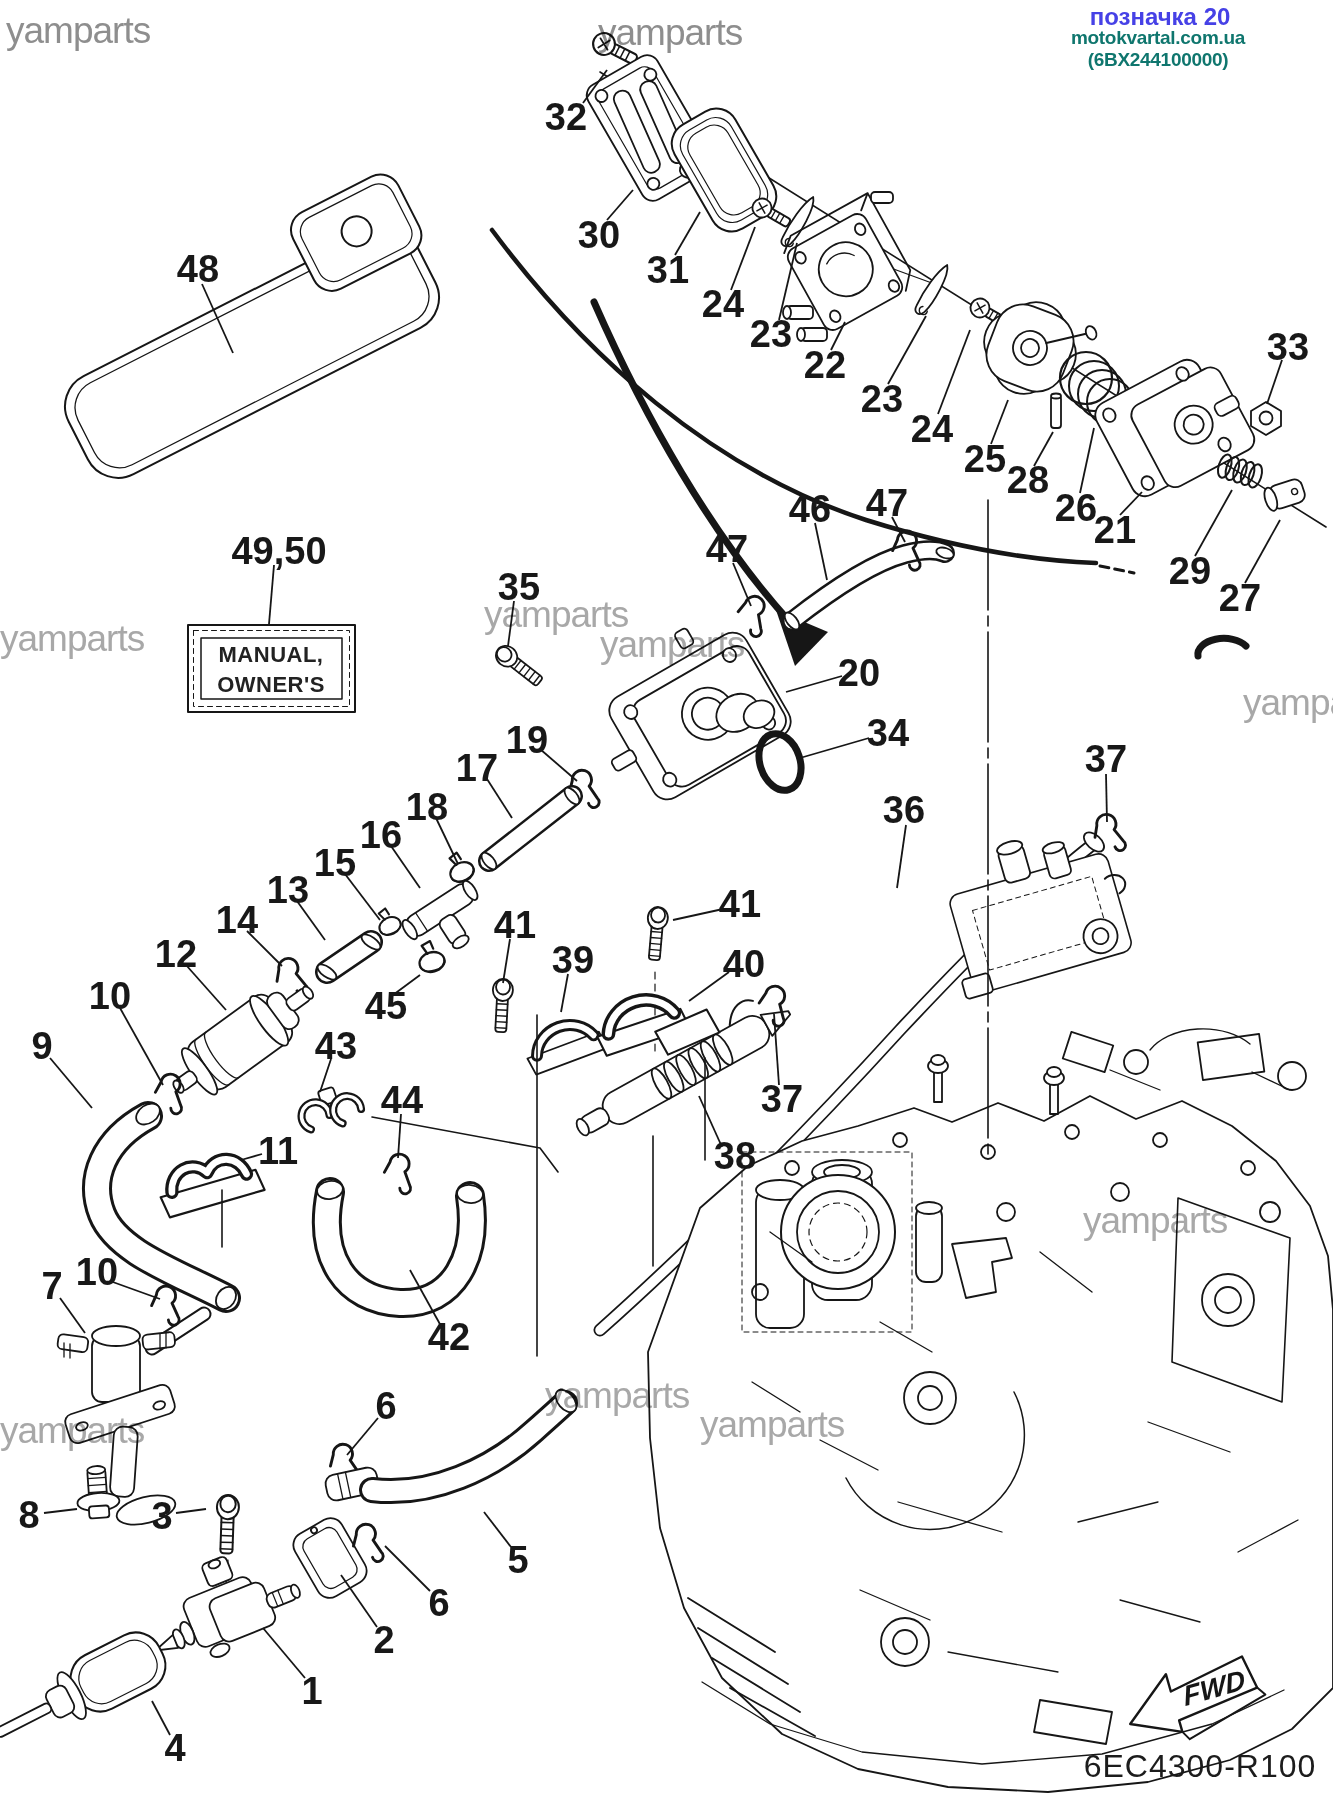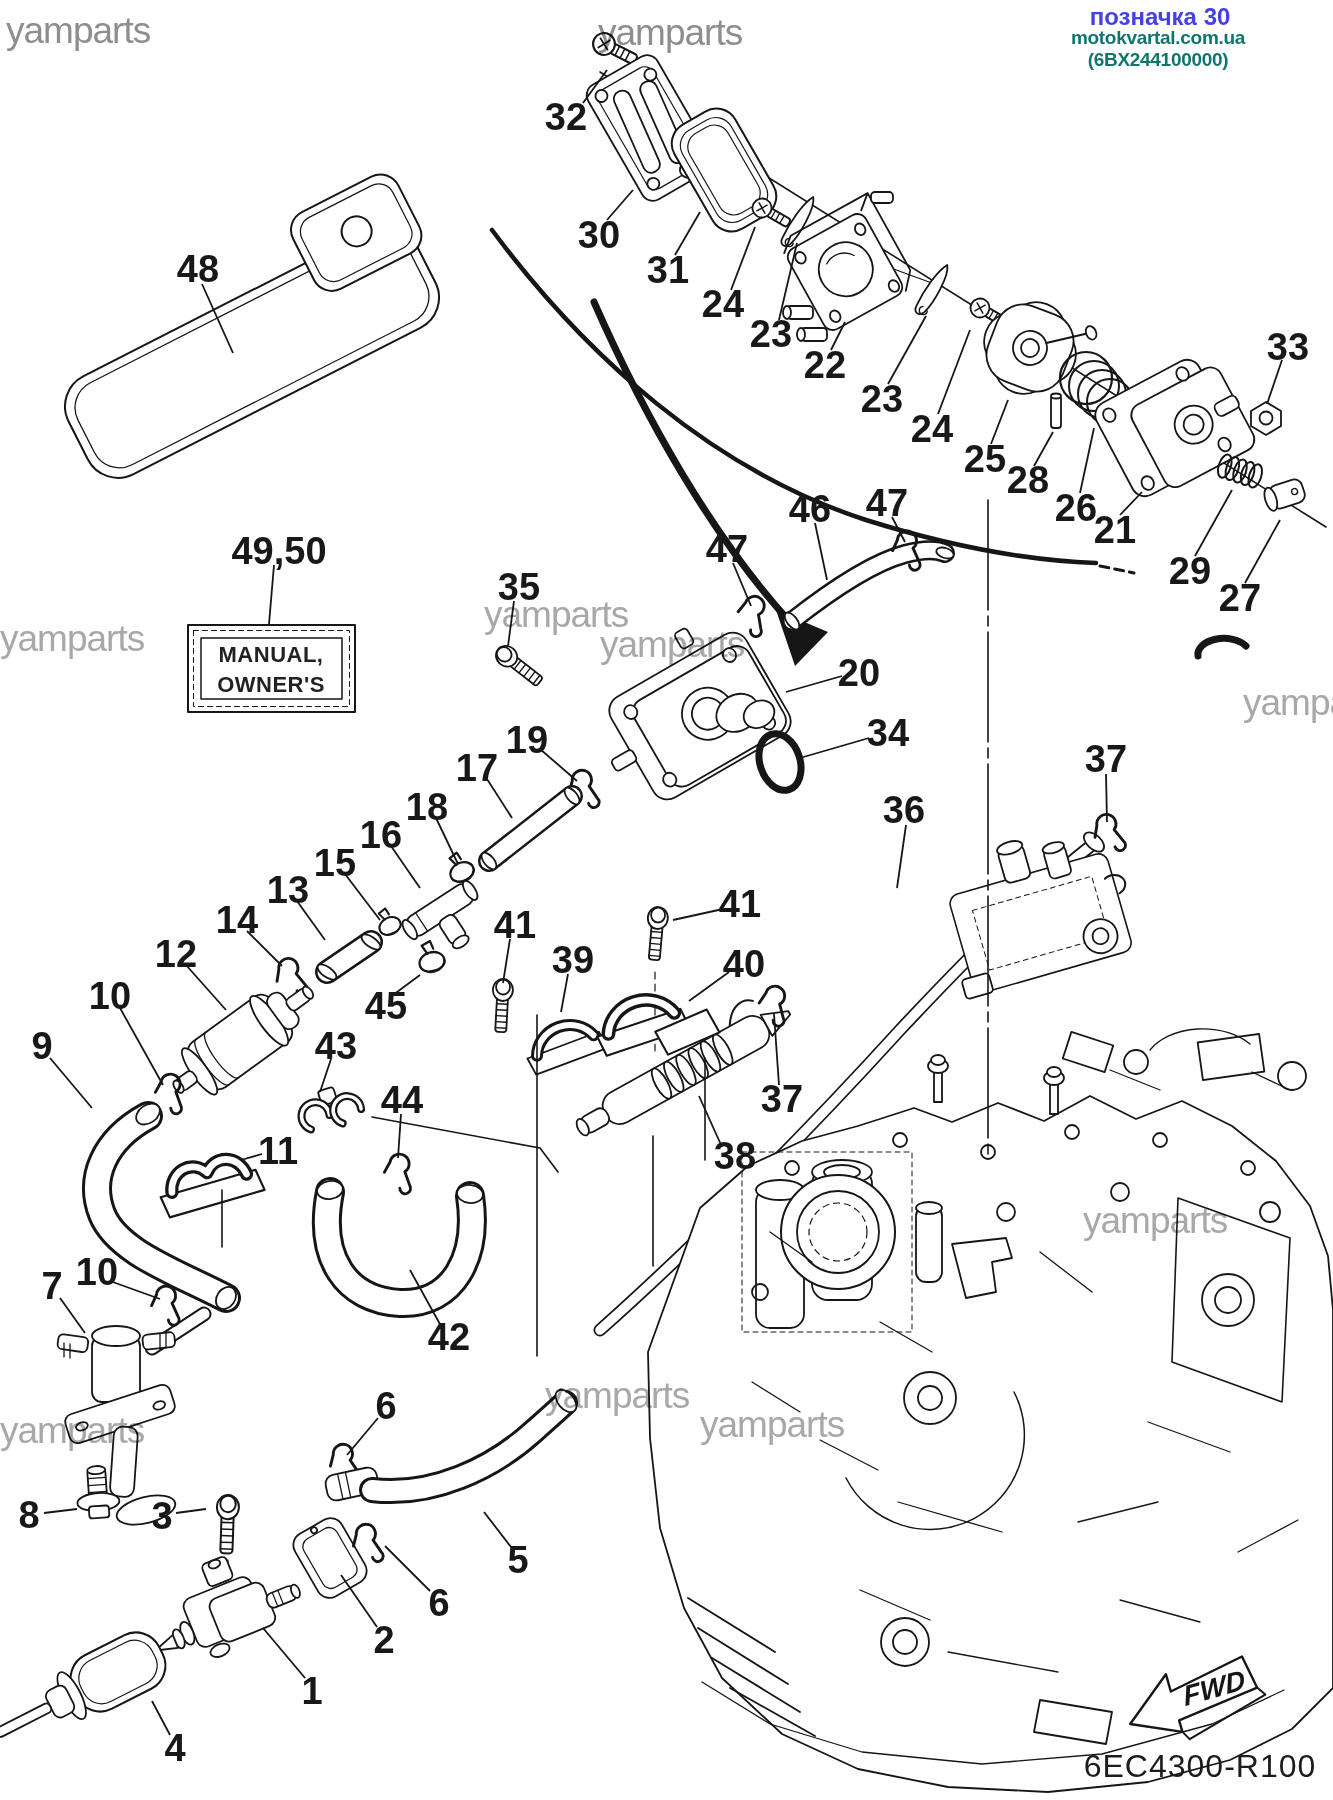--- a/index.html
+++ b/index.html
@@ -577,16 +577,16 @@
       <div class="wm" style="left: 0px; top: 604px;">yamparts</div>
       <div class="wm" style="left: 484px; top: 580px;">yamparts</div>
       <div class="wm" style="left: 600px; top: 610px;">yamparts</div>
       <div class="wm" style="left: 1243px; top: 668px;">yamparts</div>
       <div class="wm" style="left: 1083px; top: 1186px;">yamparts</div>
       <div class="wm" style="left: 545px; top: 1361px;">yamparts</div>
       <div class="wm" style="left: 700px; top: 1390px;">yamparts</div>
       <div class="wm" style="left: 0px; top: 1396px;">yamparts</div>
     </div>
 
-<div class="hdr hdr-mark" style="color: rgb(70, 65, 230);">позначка 30</div>
+<div class="hdr hdr-mark" style="color: rgb(70, 65, 230);">позначка 20</div>
 <div class="hdr hdr-site">motokvartal.com.ua (6BX244100000)</div>
 
 </div>
 
 </body></html>

